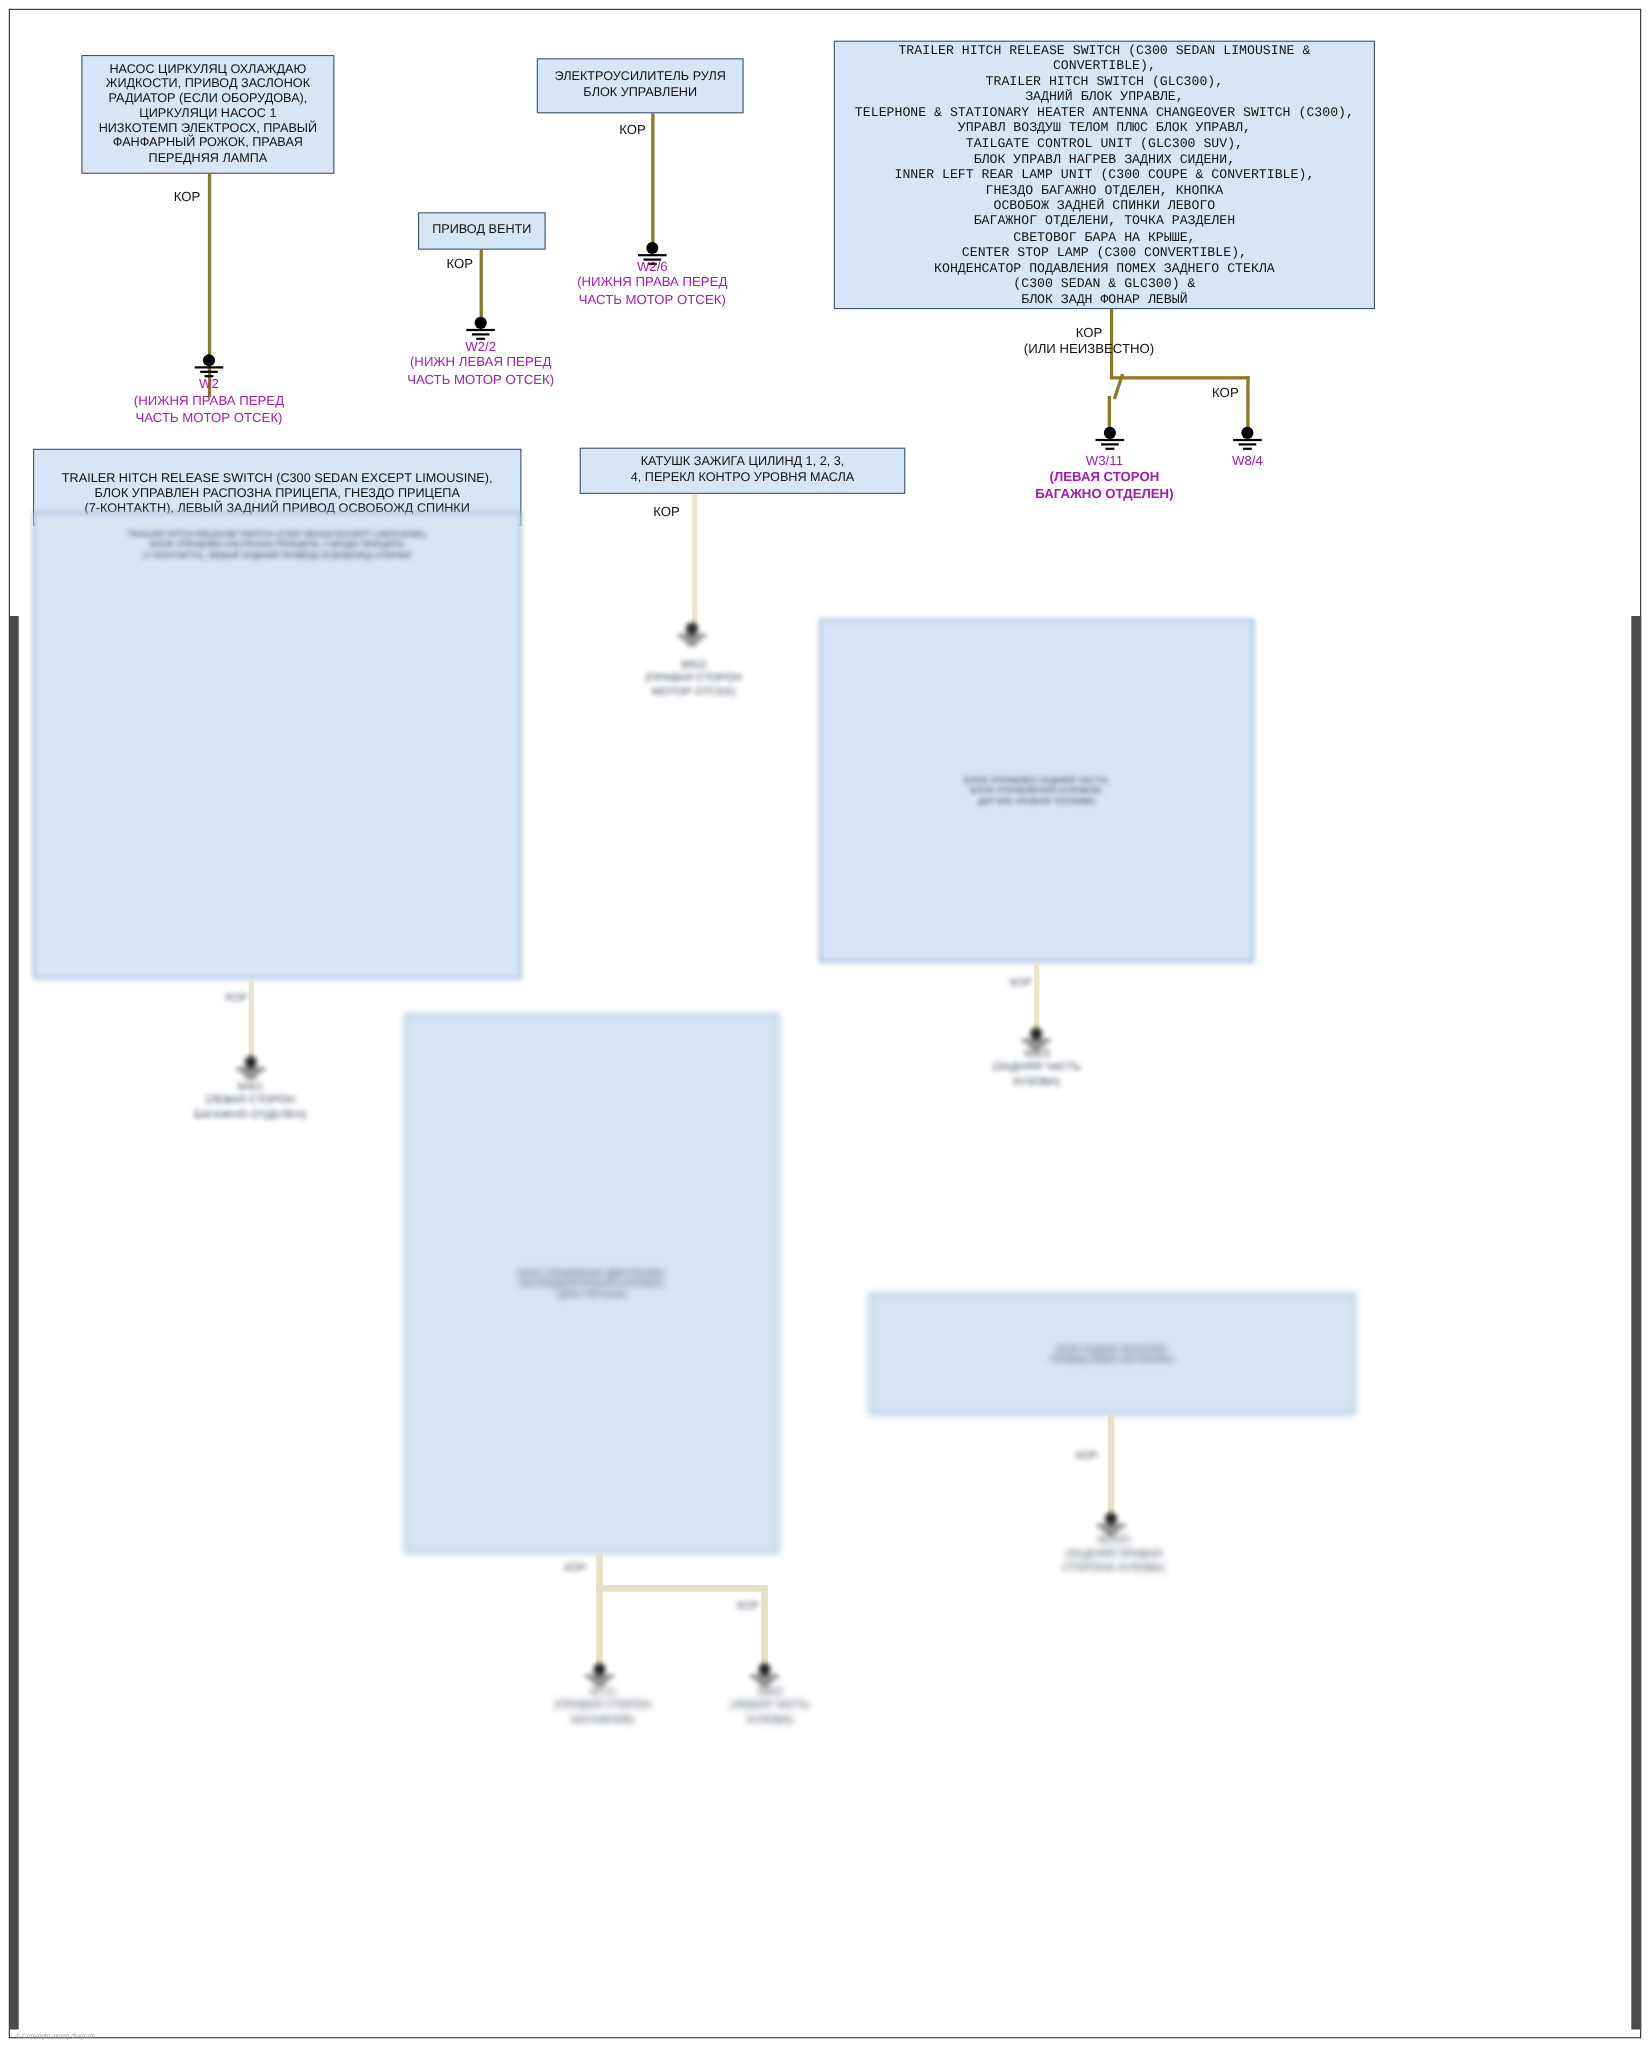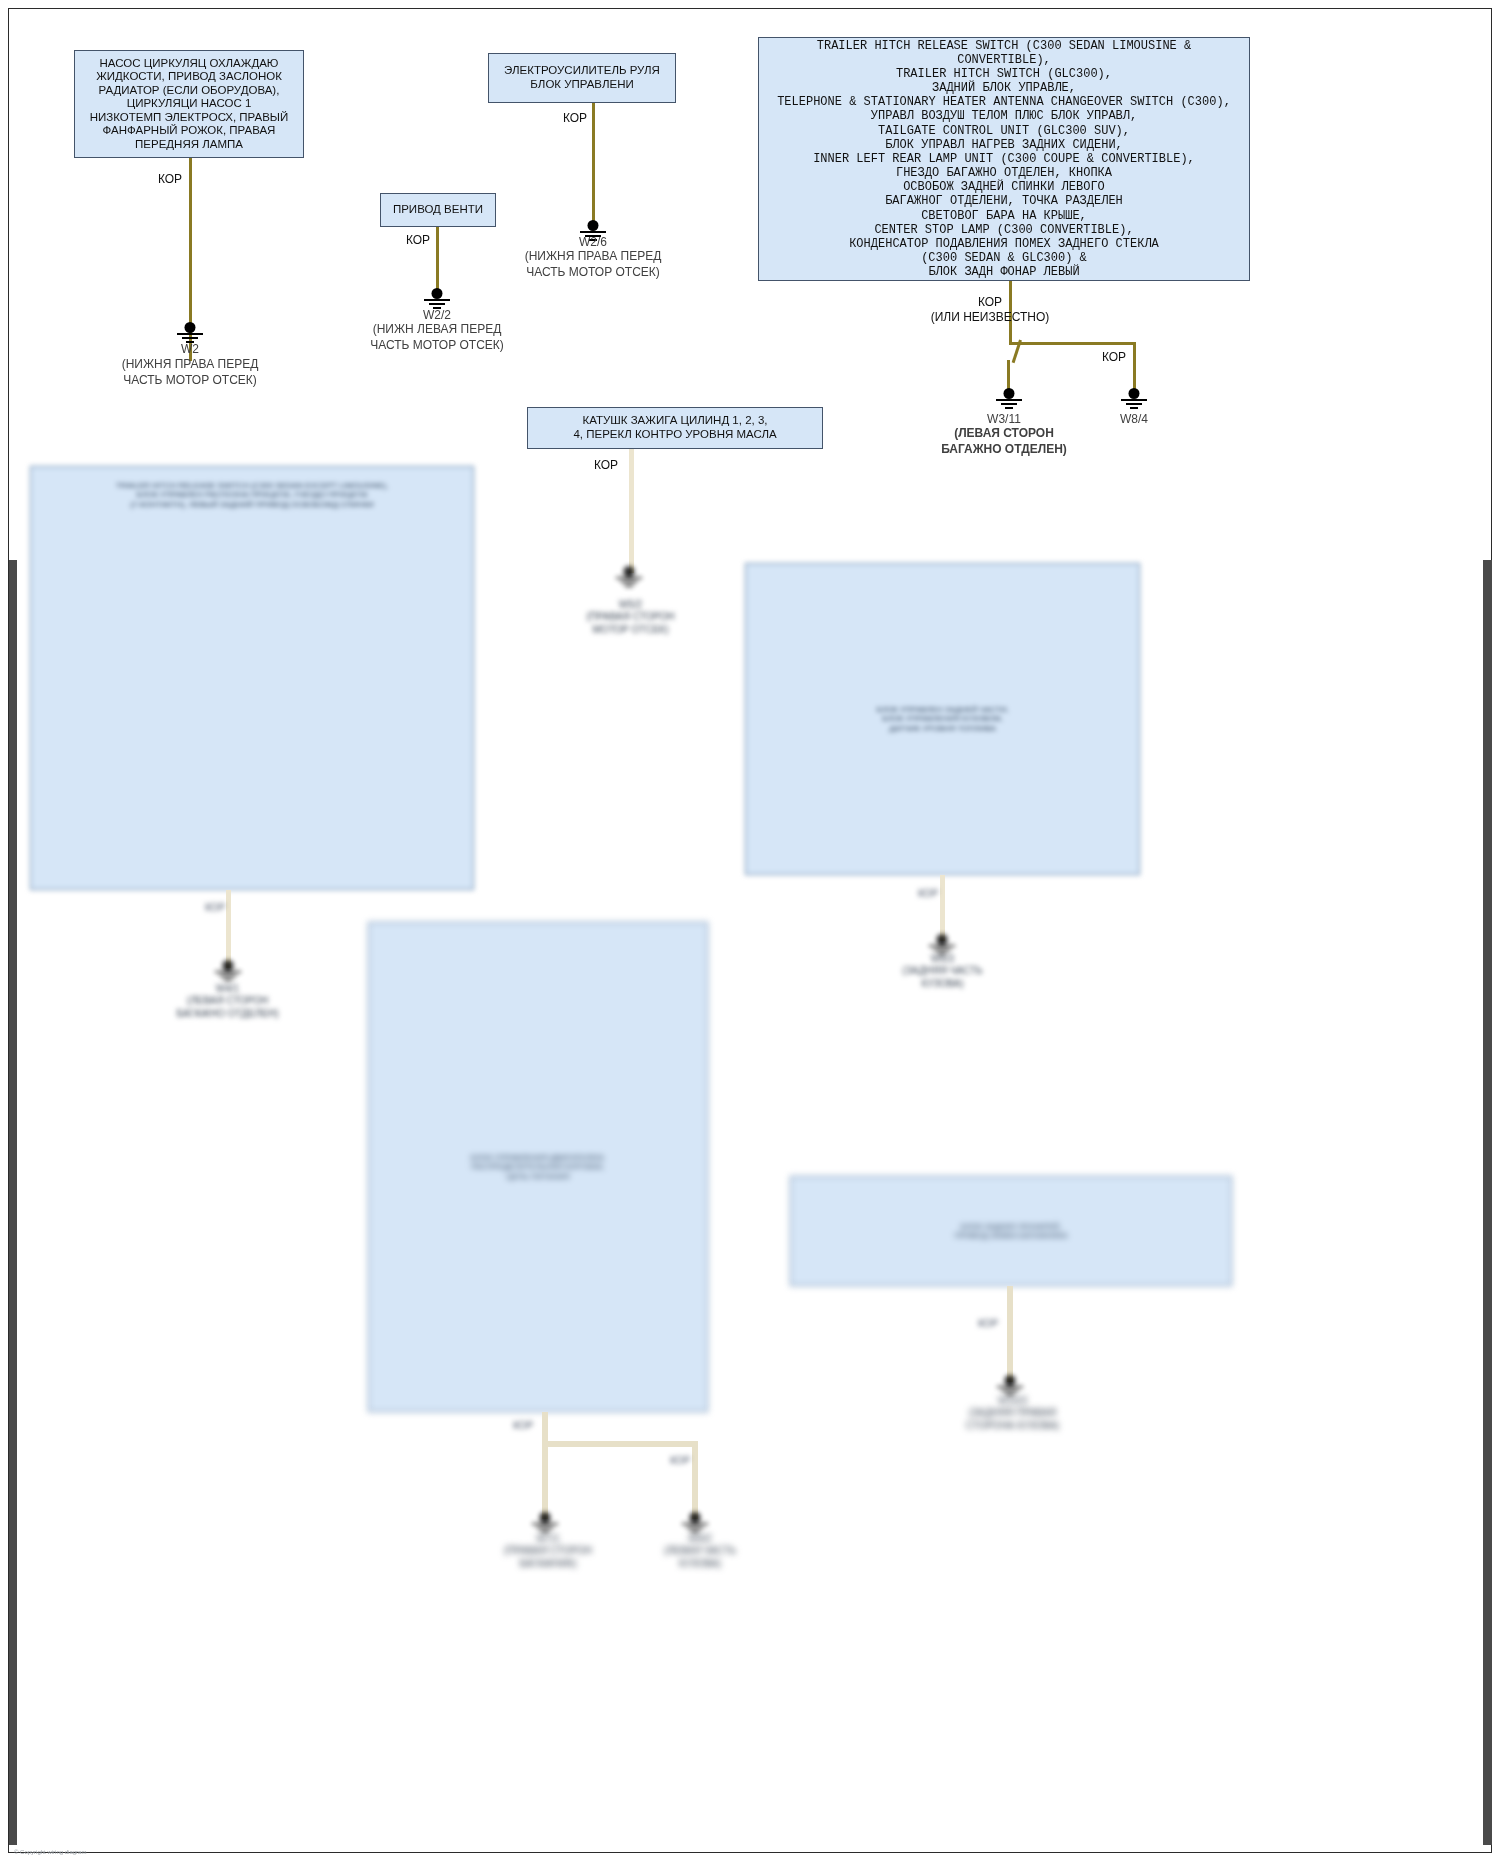--- a/index.html
+++ b/index.html
@@ -123,21 +123,21 @@
   .gnd .b1 { top: 11px;   width: 26px; height: 2px; }
   .gnd .b2 { top: 15px;   width: 16px; height: 2px; }
   .gnd .b3 { top: 19px;   width: 8px;  height: 2px; }
 
   .gnd.blurred { filter: blur(2.6px); opacity: .85; }
 
   
   .gtext {
     position: absolute;
     font-size: 12px;
-    color: #404040;
+    color: #a21caf;
     text-align: center;
     line-height: 1.3;
     white-space: pre-line;
   }
   .gtext.blurred { filter: blur(2.6px); color: #3a4554; font-size: 10px; }
   .gtext.blurred2 { filter: blur(3.1px); color: #3a4554; font-size: 10px; }
 
   .footer-note {
     position: absolute;
     left: 14px; bottom: 6px;
@@ -248,20 +248,23 @@
 БАГАЖНО ОТДЕЛЕН)</div>
 
   <div class="gnd" style="left:1119px; top:388px;">
     <div class="dot"></div>
     <div class="b1"></div>
     <div class="b2"></div>
     <div class="b3"></div>
   </div>
   <div class="gtext" style="left:1069px; top:412px; width:130px;">W8/4</div>
 
+  <div class="box sharp" style="left:30px; top:408px; width:444px; height:70px; align-items:flex-start; padding-top:20px;">TRAILER HITCH RELEASE SWITCH (C300 SEDAN EXCEPT LIMOUSINE),
+БЛОК УПРАВЛЕН РАСПОЗНА ПРИЦЕПА, ГНЕЗДО ПРИЦЕПА
+(7-КОНТАКТН), ЛЕВЫЙ ЗАДНИЙ ПРИВОД ОСВОБОЖД СПИНКИ</div>
 
   <div class="box sharp" style="left:487px; top:407px; width:296px; height:42px;margin-left:40px;">КАТУШК ЗАЖИГА ЦИЛИНД 1, 2, 3,
 4, ПЕРЕКЛ КОНТРО УРОВНЯ МАСЛА</div>
 
   <div class="wire-v pale" style="left:629px; top:449px; width:5px; height:124px;"></div>
   <div class="wlabel" style="left:576px; top:458px; width:60px;">КОР</div>
 
   <div class="box blurred" style="left:30px; top:466px; width:444px; height:424px; font-size:8px; align-items:flex-start; padding-top:14px;">TRAILER HITCH RELEASE SWITCH (C300 SEDAN EXCEPT LIMOUSINE),
 БЛОК УПРАВЛЕН РАСПОЗНА ПРИЦЕПА, ГНЕЗДО ПРИЦЕПА
 (7-КОНТАКТН), ЛЕВЫЙ ЗАДНИЙ ПРИВОД ОСВОБОЖД СПИНКИ</div>

